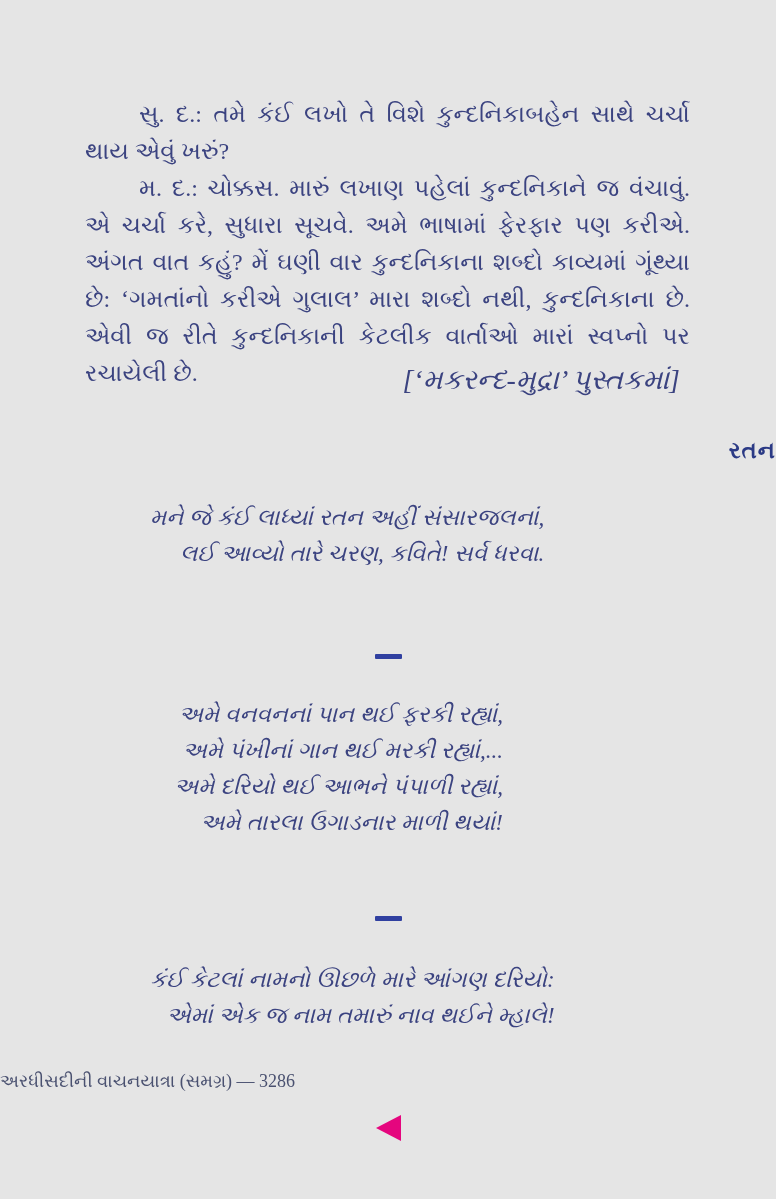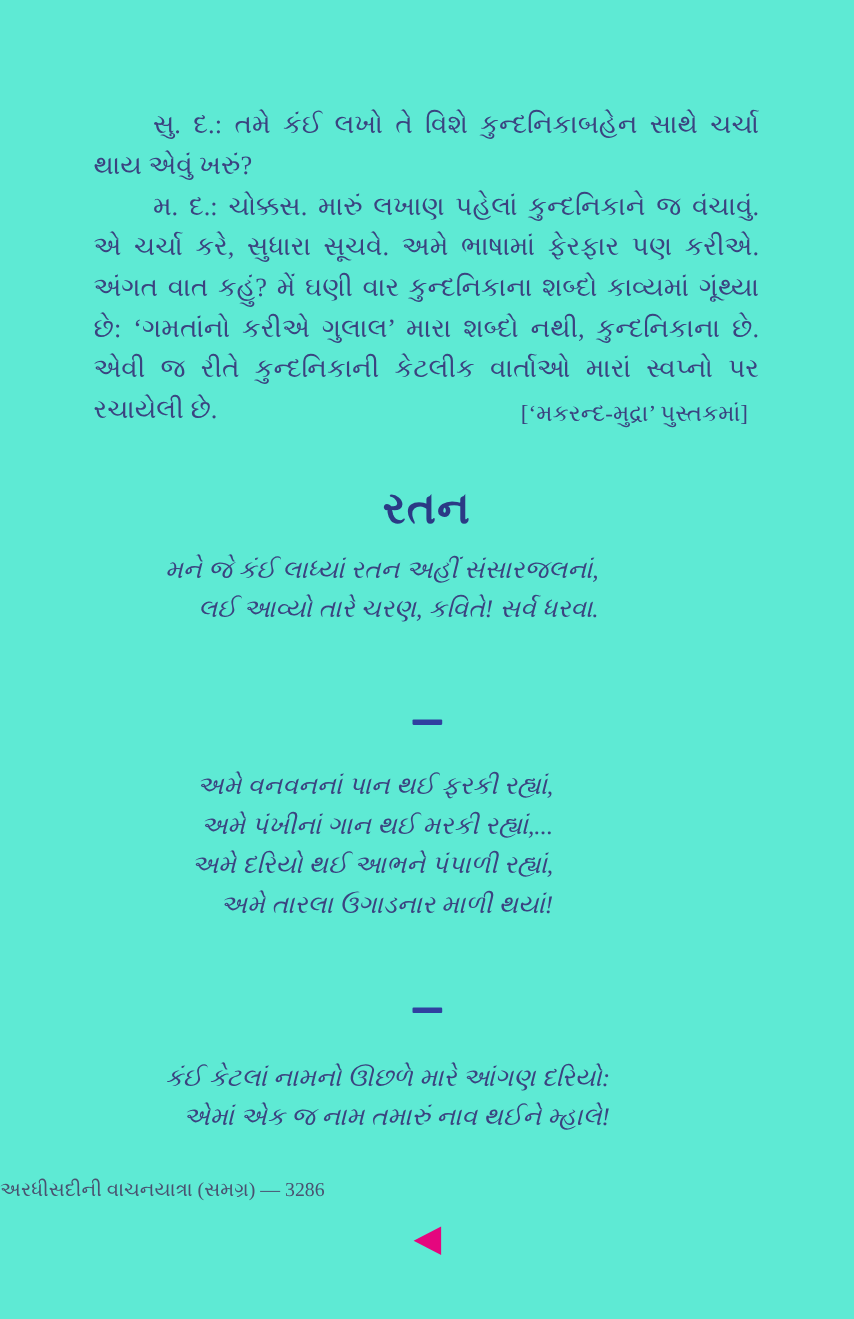--- a/index.html
+++ b/index.html
@@ -4,21 +4,21 @@
 <style>
   html, body {
     margin: 0;
     padding: 0;
     background: #ffffff;
   }
   .page {
     position: relative;
     width: 776px;
     height: 1199px;
-    background: #5eead4;
+    background: #e5e5e5;
     overflow: hidden;
     font-family: "Liberation Serif", "DejaVu Serif", serif;
   }
   .prose {
     position: absolute;
     left: 85px;
     top: 96px;
     width: 605px;
     color: #3b4380;
     font-size: 24px;
@@ -27,29 +27,30 @@
   }
   .prose p {
     margin: 0;
     text-indent: 54px;
   }
   .attribution {
     position: absolute;
     right: 96px;
     top: 364px;
     color: #3b4380;
-    font-size: 21px;
+    font-size: 28px;
+    font-style: italic;
   }
   .poem-title {
     position: absolute;
     left: 0;
     top: 438px;
     width: 100%;
-    text-align: center;
-    font-size: 40px;
+    text-align: right;
+    font-size: 23px;
     font-weight: bold;
     color: #2b3a85;
     letter-spacing: 1px;
   }
   .stanza {
     position: absolute;
     left: 150px;
     color: #3b4380;
     font-size: 23px;
     line-height: 36px;

